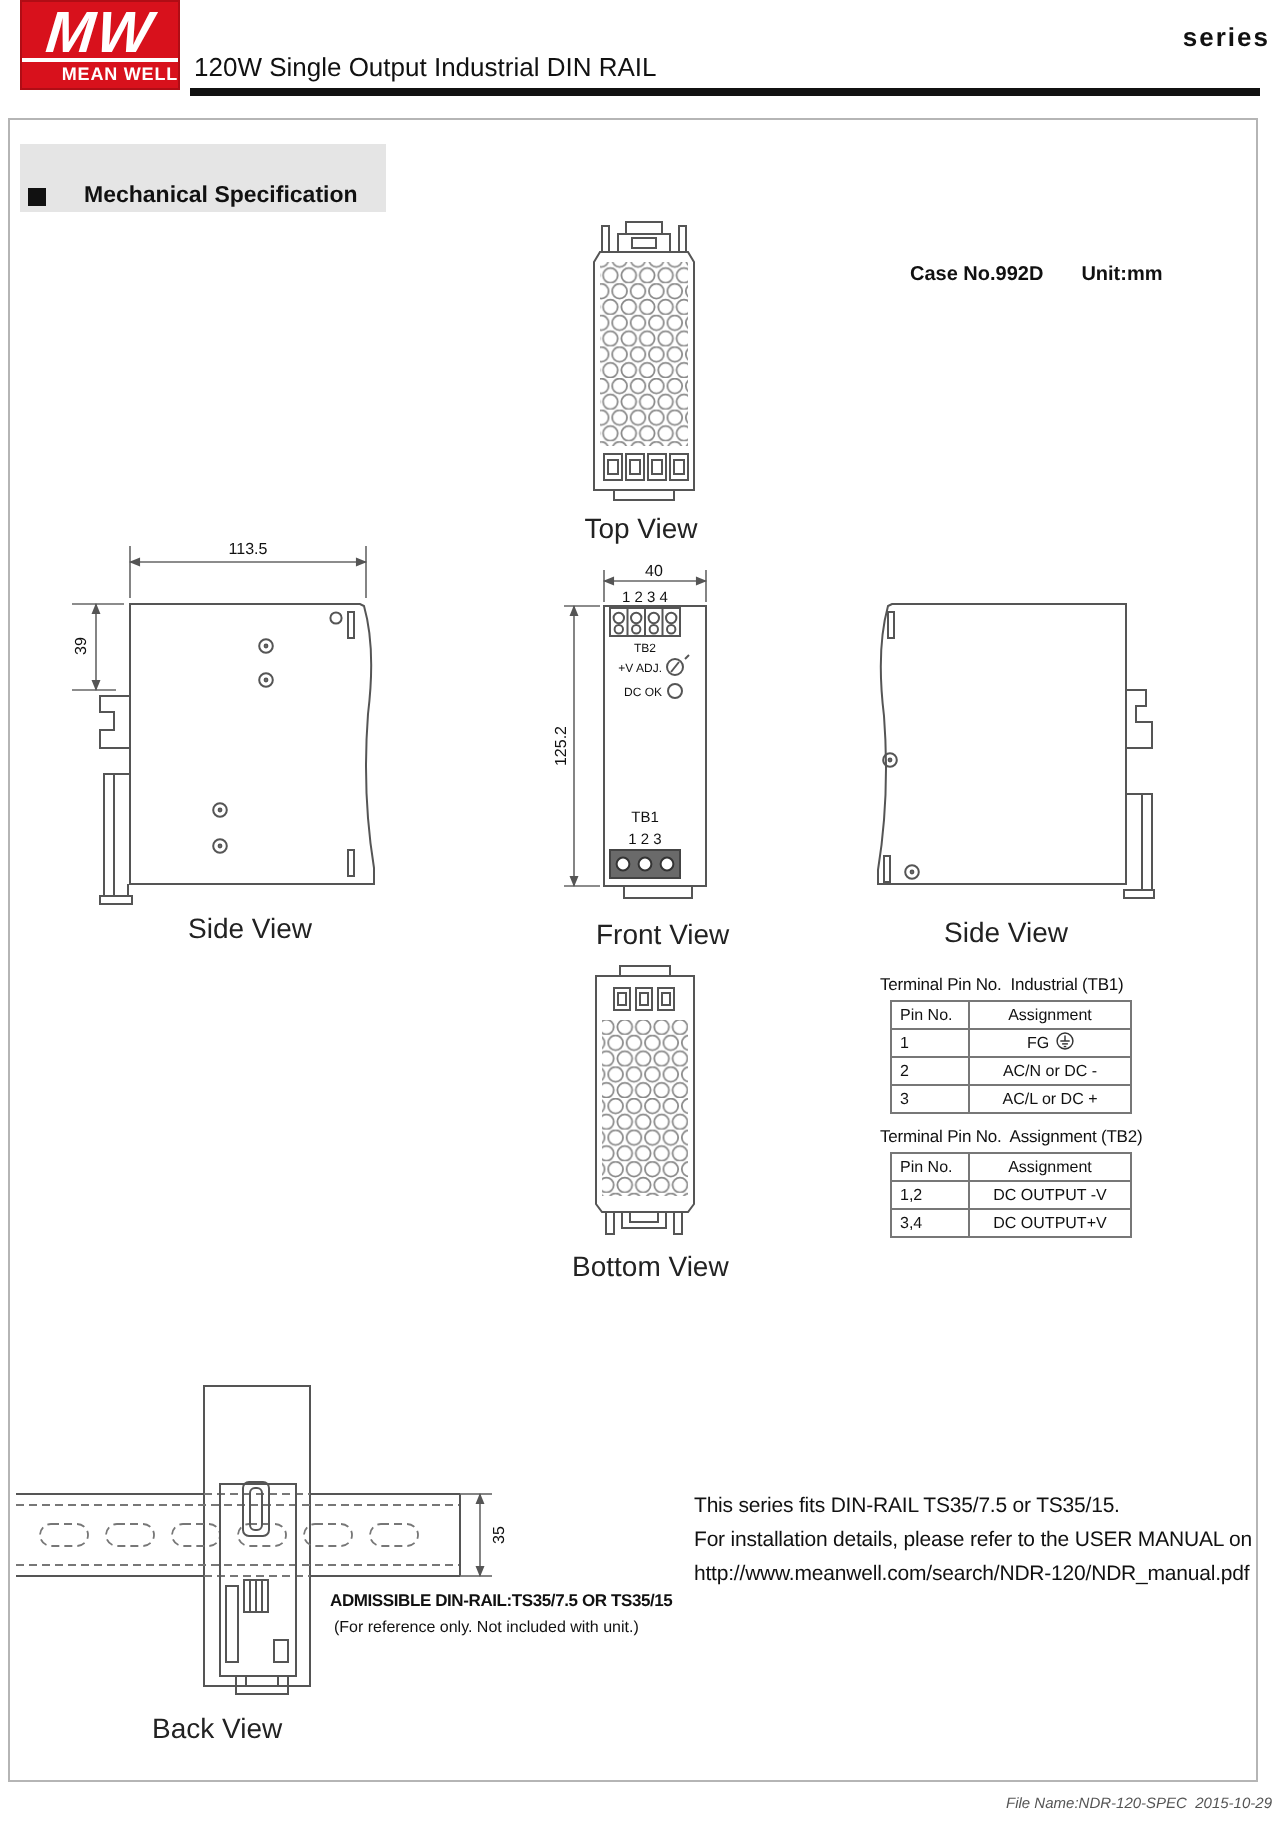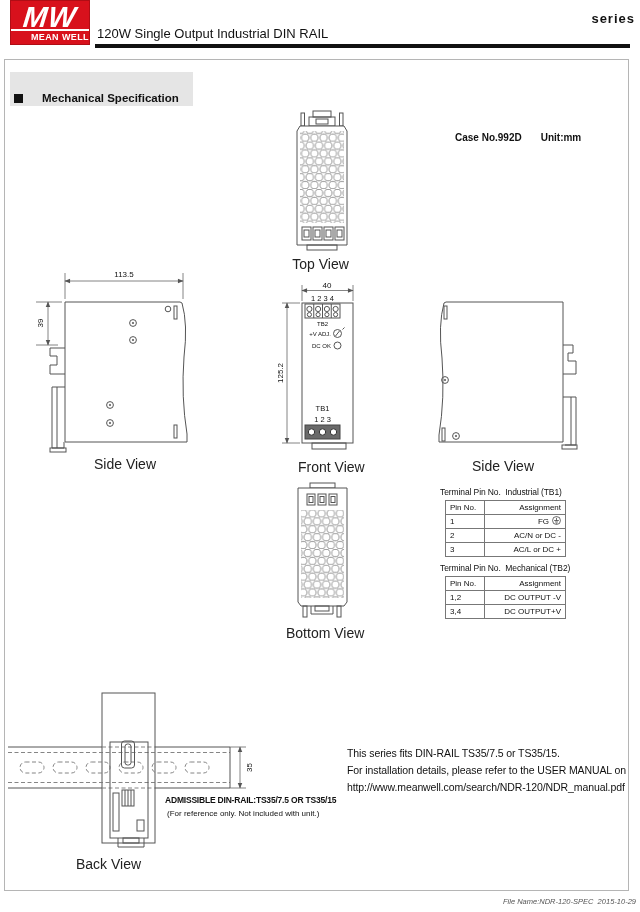--- a/index.html
+++ b/index.html
@@ -40,21 +40,21 @@
   .dsh{stroke:#777;stroke-width:.9;fill:none;stroke-dasharray:4 2.5;}
   .dtxt{font-size:8px;fill:#111;}
   .stxt{font-size:6px;fill:#111;}
   .btxt{font-size:7.5px;fill:#111;}
 
   
   .tblk{position:absolute;left:440px;}
   .tbl-title{font-size:8.5px;color:#111;white-space:pre;margin-bottom:3px;letter-spacing:-.1px;}
   .pin-table{border-collapse:collapse;margin-left:5px;}
   .pin-table th,.pin-table td{border:1px solid #777;font-size:8px;font-weight:normal;
-       padding:1px 4px;height:11px;text-align:right;color:#111;white-space:nowrap;}
+       padding:1px 4px;height:11px;text-align:center;color:#111;white-space:nowrap;}
   .pin-table th:first-child,.pin-table td:first-child{width:30px;text-align:left;}
   .pin-table td:last-child,.pin-table th:last-child{width:72px;}
   .earth{display:inline-block;vertical-align:-1px;margin-left:3px;}
 
   
   .admissible{position:absolute;left:165px;top:795px;font-size:8.5px;font-weight:bold;
               letter-spacing:-.2px;white-space:nowrap;}
   .admissible-note{position:absolute;left:167px;top:809px;font-size:8px;white-space:nowrap;}
   .install-note{position:absolute;left:347px;top:745px;font-size:10.5px;line-height:17px;
                 letter-spacing:-.1px;white-space:nowrap;}
@@ -279,21 +279,21 @@
         </tr>
         <tr>
           <td>3</td>
           <td>AC/L or DC +</td>
         </tr>
       </tbody>
     </table>
   </div>
 
   <div class="tblk" style="top:563px;">
-    <div class="tbl-title">Terminal Pin No.  Mechanical (TB2)</div>
+    <div class="tbl-title">Terminal Pin No.  Assignment (TB2)</div>
     <table class="pin-table">
       <thead>
         <tr>
           <th>Pin No.</th>
           <th>Assignment</th>
         </tr>
       </thead>
       <tbody>
         <tr>
           <td>1,2</td>

